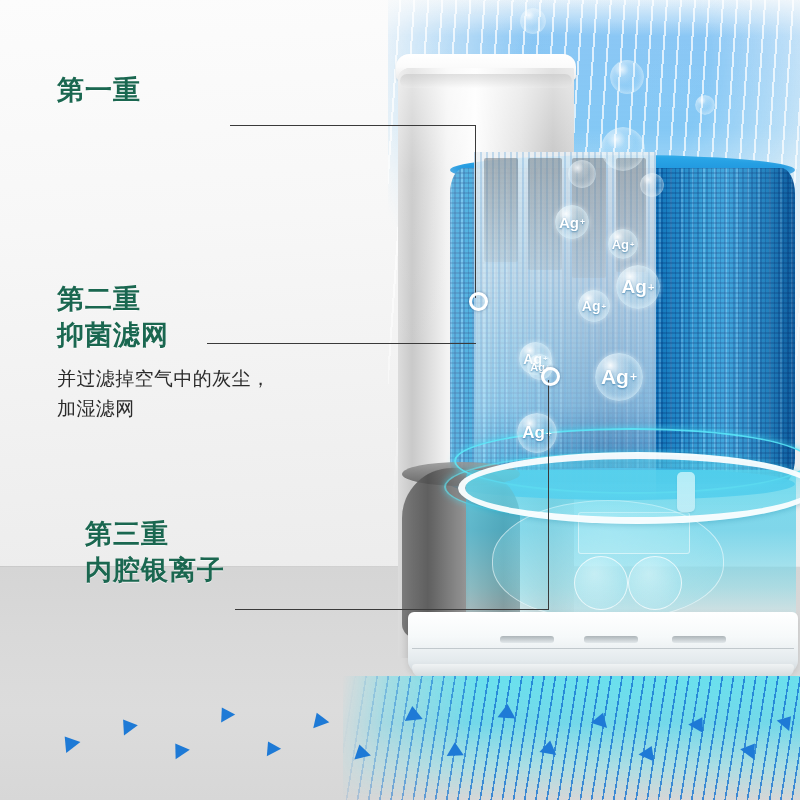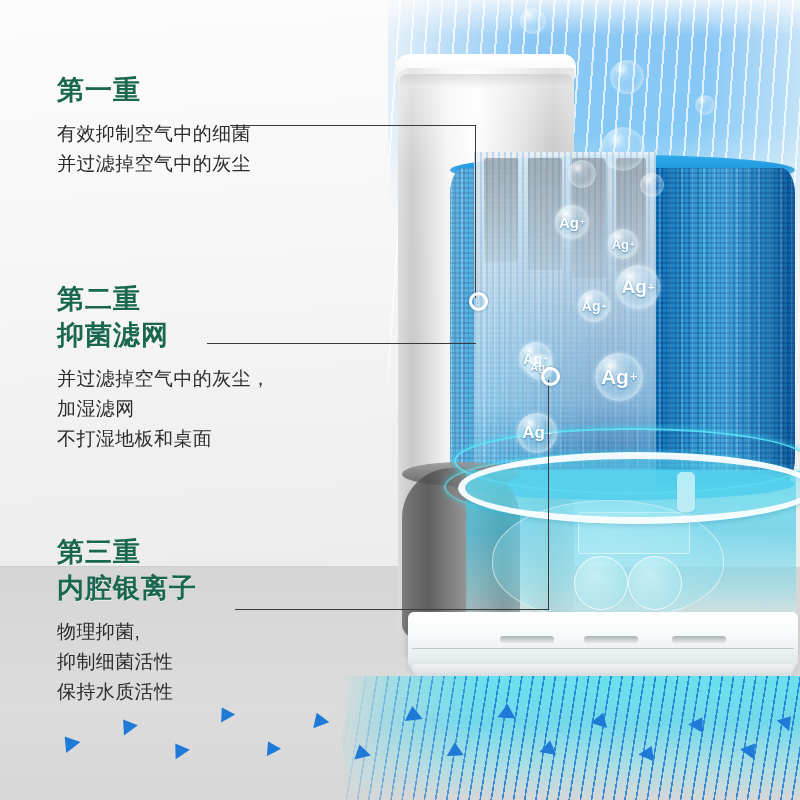--- a/index.html
+++ b/index.html
@@ -15,21 +15,21 @@
     background:linear-gradient(177deg,#fcfcfc 0%,#f7f7f7 38%,#f0f0f0 76%,#ececec 100%);}
   .bg-floor{position:absolute;left:0;top:567px;width:800px;height:233px;
     background:linear-gradient(180deg,#d5d5d5 0%,#d9d9d9 30%,#dcdcdc 62%,#d7d7d7 100%);}
   .bg-floor-line{position:absolute;left:0;top:566px;width:800px;height:1px;
     background:linear-gradient(90deg,rgba(190,190,190,.75) 0%,rgba(196,196,196,.65) 55%,rgba(205,205,205,.2) 100%);}
   .wall-glow{position:absolute;right:0;top:0;width:470px;height:567px;
     background:radial-gradient(ellipse 330px 260px at 72% 16%,rgba(255,255,255,.85) 0%,rgba(255,255,255,0) 70%);}
 
   
   .block{position:absolute;left:57px;}
-  .b1{top:72px;font-family:Liberation Serif, serif;} .b2{top:281px;} .b3{top:534px;}
+  .b1{top:72px;font-family:Liberation Serif, serif;} .b2{top:281px;} .b3{top:516px;margin-left:28px;}
   .head{
     color:#1a6750;font-weight:700;letter-spacing:1px;
     font-size:27px;line-height:36px;white-space:nowrap;
     text-shadow:0 1px 0 rgba(255,255,255,.6);
   }
   .body-txt{
     margin-top:11px;color:#2b2b2b;font-size:19px;line-height:30px;
     letter-spacing:.4px;white-space:nowrap;
   }
   .body-txt div{white-space:nowrap;}
@@ -325,39 +325,29 @@
       <div class="lead lead-v" style="left: 475px; top: 125px; height: 173px;"></div>
       <div class="ring" style="left: 469px; top: 292px;"></div>
       <div class="lead lead-h" style="left: 207px; top: 343px; width: 269px;"></div>
       <div class="lead lead-h" style="left: 235px; top: 609px; width: 313px;"></div>
       <div class="lead lead-v" style="left: 548px; top: 380px; height: 230px;"></div>
       <div class="ring" style="left: 541px; top: 367px;"></div>
     </div>
 
   <div class="block b1">
     <div class="head">第一重</div>
-    <div class="body-txt">
-      <div>有效抑制空气中的细菌</div>
-      <div>并过滤掉空气中的灰尘</div>
-    </div>
   </div>
 
   <div class="block b2">
     <div class="head">第二重</div>
     <div class="head">抑菌滤网</div>
     <div class="body-txt">
       <div>并过滤掉空气中的灰尘，</div>
       <div>加湿滤网</div>
-      <div>不打湿地板和桌面</div>
     </div>
   </div>
 
   <div class="block b3">
     <div class="head">第三重</div>
     <div class="head">内腔银离子</div>
-    <div class="body-txt">
-      <div>物理抑菌,</div>
-      <div>抑制细菌活性</div>
-      <div>保持水质活性</div>
-    </div>
   </div>
 
 </div>
 
 </body></html>

